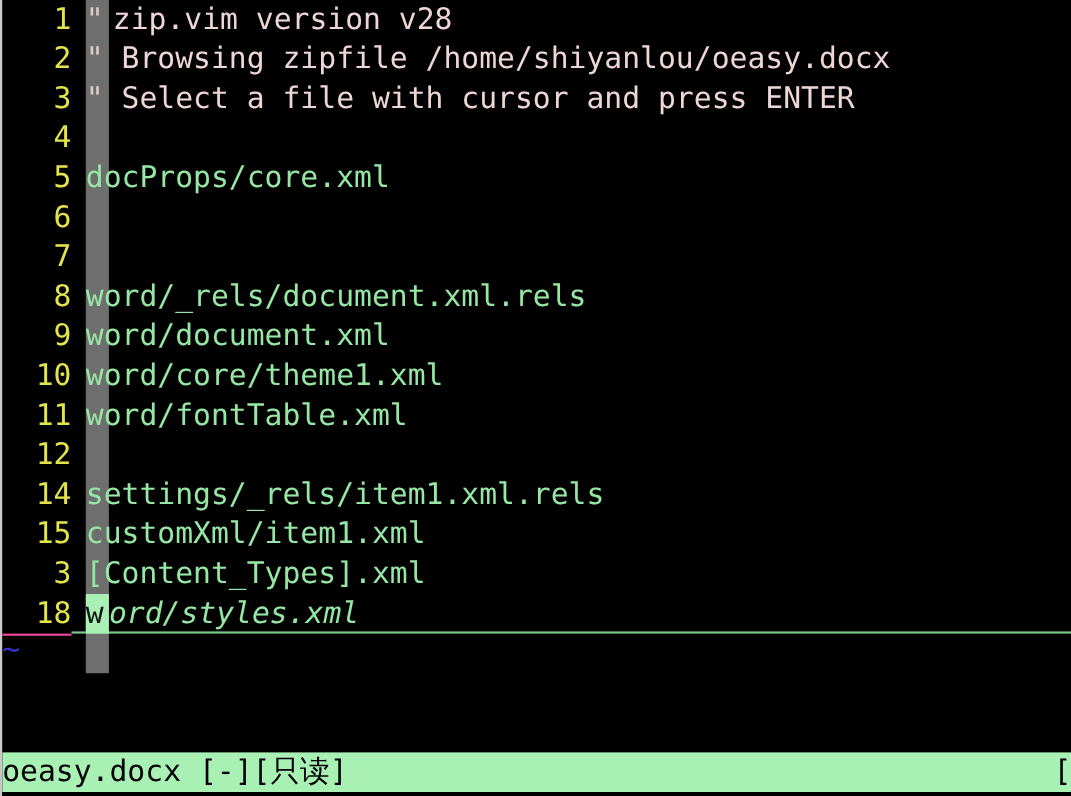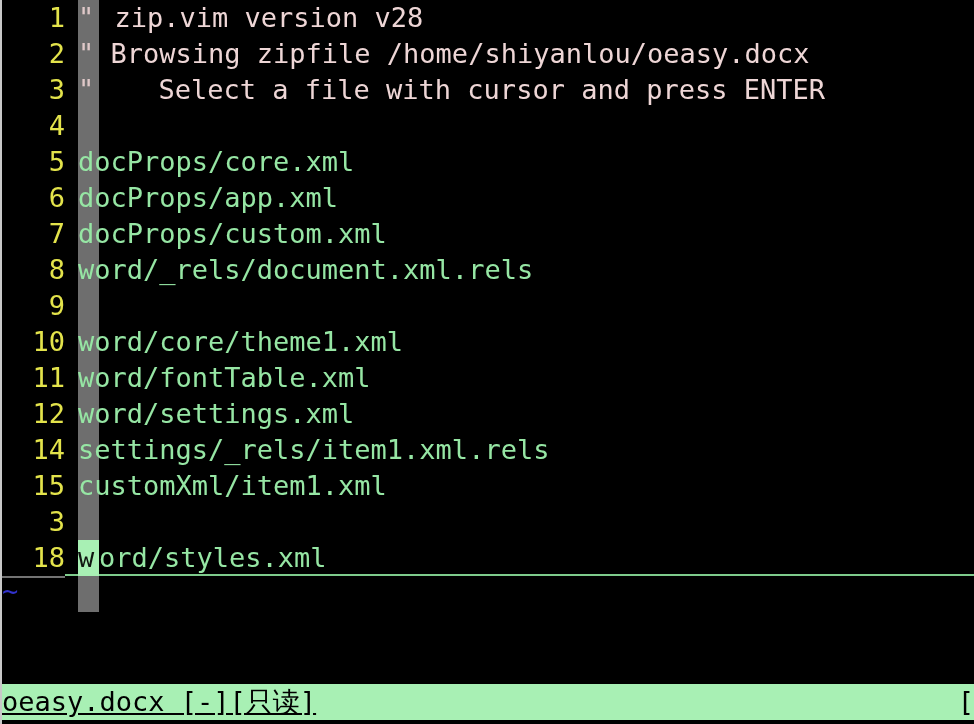--- a/index.html
+++ b/index.html
@@ -74,21 +74,21 @@
   .cmark {
     position: absolute;
     left: 76px;
     top: 0;
     color: #e0c9c9;
     z-index: 4;
   }
 
   
   .line.cursorline .lnum {
-    border-bottom: 2px solid #737373;
+    border-bottom: 2px solid #ec4899;
   }
   .cursorline-rule {
     position: absolute;
     left: 63px;
     right: 0;
     bottom: 0;
     height: 2px;
     background: #7ecb8c;
     z-index: 3;
   }
@@ -107,20 +107,21 @@
     top: 0;
     color: #101510;
     z-index: 5;
   }
   .cursor-rest {
     position: absolute;
     left: 97px;
     top: 0;
     color: #96e6a4;
     z-index: 3;
+    font-style: italic;
   }
 
   
   .filler {
     position: relative;
     height: 36px;
     line-height: 30px;
     font-size: 27px;
     color: #3232cd;
     white-space: pre;
@@ -139,21 +140,20 @@
     background: #a8f0b4;
     color: #000000;
     font-size: 27px;
     white-space: pre;
     overflow: hidden;
   }
   #statusline .sl-left {
     position: absolute;
     left: 0;
     top: 0;
-    text-decoration: underline;
   }
   #statusline .sl-right {
     position: absolute;
     right: 0;
     top: 0;
   }
   .bottom-pad {
     position: absolute;
     left: 0; right: 0; bottom: 0;
     height: 4px;
@@ -161,35 +161,35 @@
   }
 </style>
 </head>
 <body>
 
 <div id="app">
 
   <div id="buffer">
     <div class="gutter-bar"></div>
     <div id="lines-container">
-        <div class="line"><span class="lnum">1</span><span class="cmark">"</span><span class="ltext comment" style="left: 80px;">  zip.vim version v28</span></div>
+        <div class="line"><span class="lnum">1</span><span class="cmark">"</span><span class="ltext comment" style="left: 68px;">  zip.vim version v28</span></div>
         <div class="line"><span class="lnum">2</span><span class="cmark">"</span><span class="ltext comment" style="left: 76px; text-align: right;">  Browsing zipfile /home/shiyanlou/oeasy.docx</span></div>
-        <div class="line"><span class="lnum">3</span><span class="cmark">"</span><span class="ltext comment" style="left: 76px; margin-left: 48px;">  Select a file with cursor and press ENTER</span></div>
+        <div class="line"><span class="lnum">3</span><span class="cmark">"</span><span class="ltext comment" style="left: 76px;">  Select a file with cursor and press ENTER</span></div>
         <div class="line"><span class="lnum">4</span><span class="ltext fname"></span></div>
         <div class="line"><span class="lnum">5</span><span class="ltext fname">docProps/core.xml</span></div>
-        <div class="line"><span class="lnum">6</span><span class="ltext fname">docProps/app.xml</span></div>
-        <div class="line"><span class="lnum">7</span><span class="ltext fname">docProps/custom.xml</span></div>
+        <div class="line"><span class="lnum">6</span></div>
+        <div class="line"><span class="lnum">7</span></div>
         <div class="line"><span class="lnum">8</span><span class="ltext fname">word/_rels/document.xml.rels</span></div>
-        <div class="line"><span class="lnum">9</span></div>
+        <div class="line"><span class="lnum">9</span><span class="ltext fname">word/document.xml</span></div>
         <div class="line"><span class="lnum">10</span><span class="ltext fname">word/core/theme1.xml</span></div>
         <div class="line"><span class="lnum">11</span><span class="ltext fname">word/fontTable.xml</span></div>
-        <div class="line"><span class="lnum">12</span><span class="ltext fname">word/settings.xml</span></div>
+        <div class="line"><span class="lnum">12</span></div>
         <div class="line"><span class="lnum">14</span><span class="ltext fname">settings/_rels/item1.xml.rels</span></div>
         <div class="line"><span class="lnum">15</span><span class="ltext fname">customXml/item1.xml</span></div>
-        <div class="line"><span class="lnum">3</span></div>
+        <div class="line"><span class="lnum">3</span><span class="ltext fname">[Content_Types].xml</span></div>
         <div class="line cursorline"><span class="lnum">18</span><span class="cursorline-rule"></span><span class="cursor-block"></span><span class="cursor-char">w</span><span class="cursor-rest">ord/styles.xml</span></div>
       </div>
     <div id="filler-container">
         <div class="filler"><span>~</span></div>
       </div>
   </div>
 
   <div id="statusline">
     <span class="sl-left">oeasy.docx [-][只读]</span>
     <span class="sl-right">[</span>

